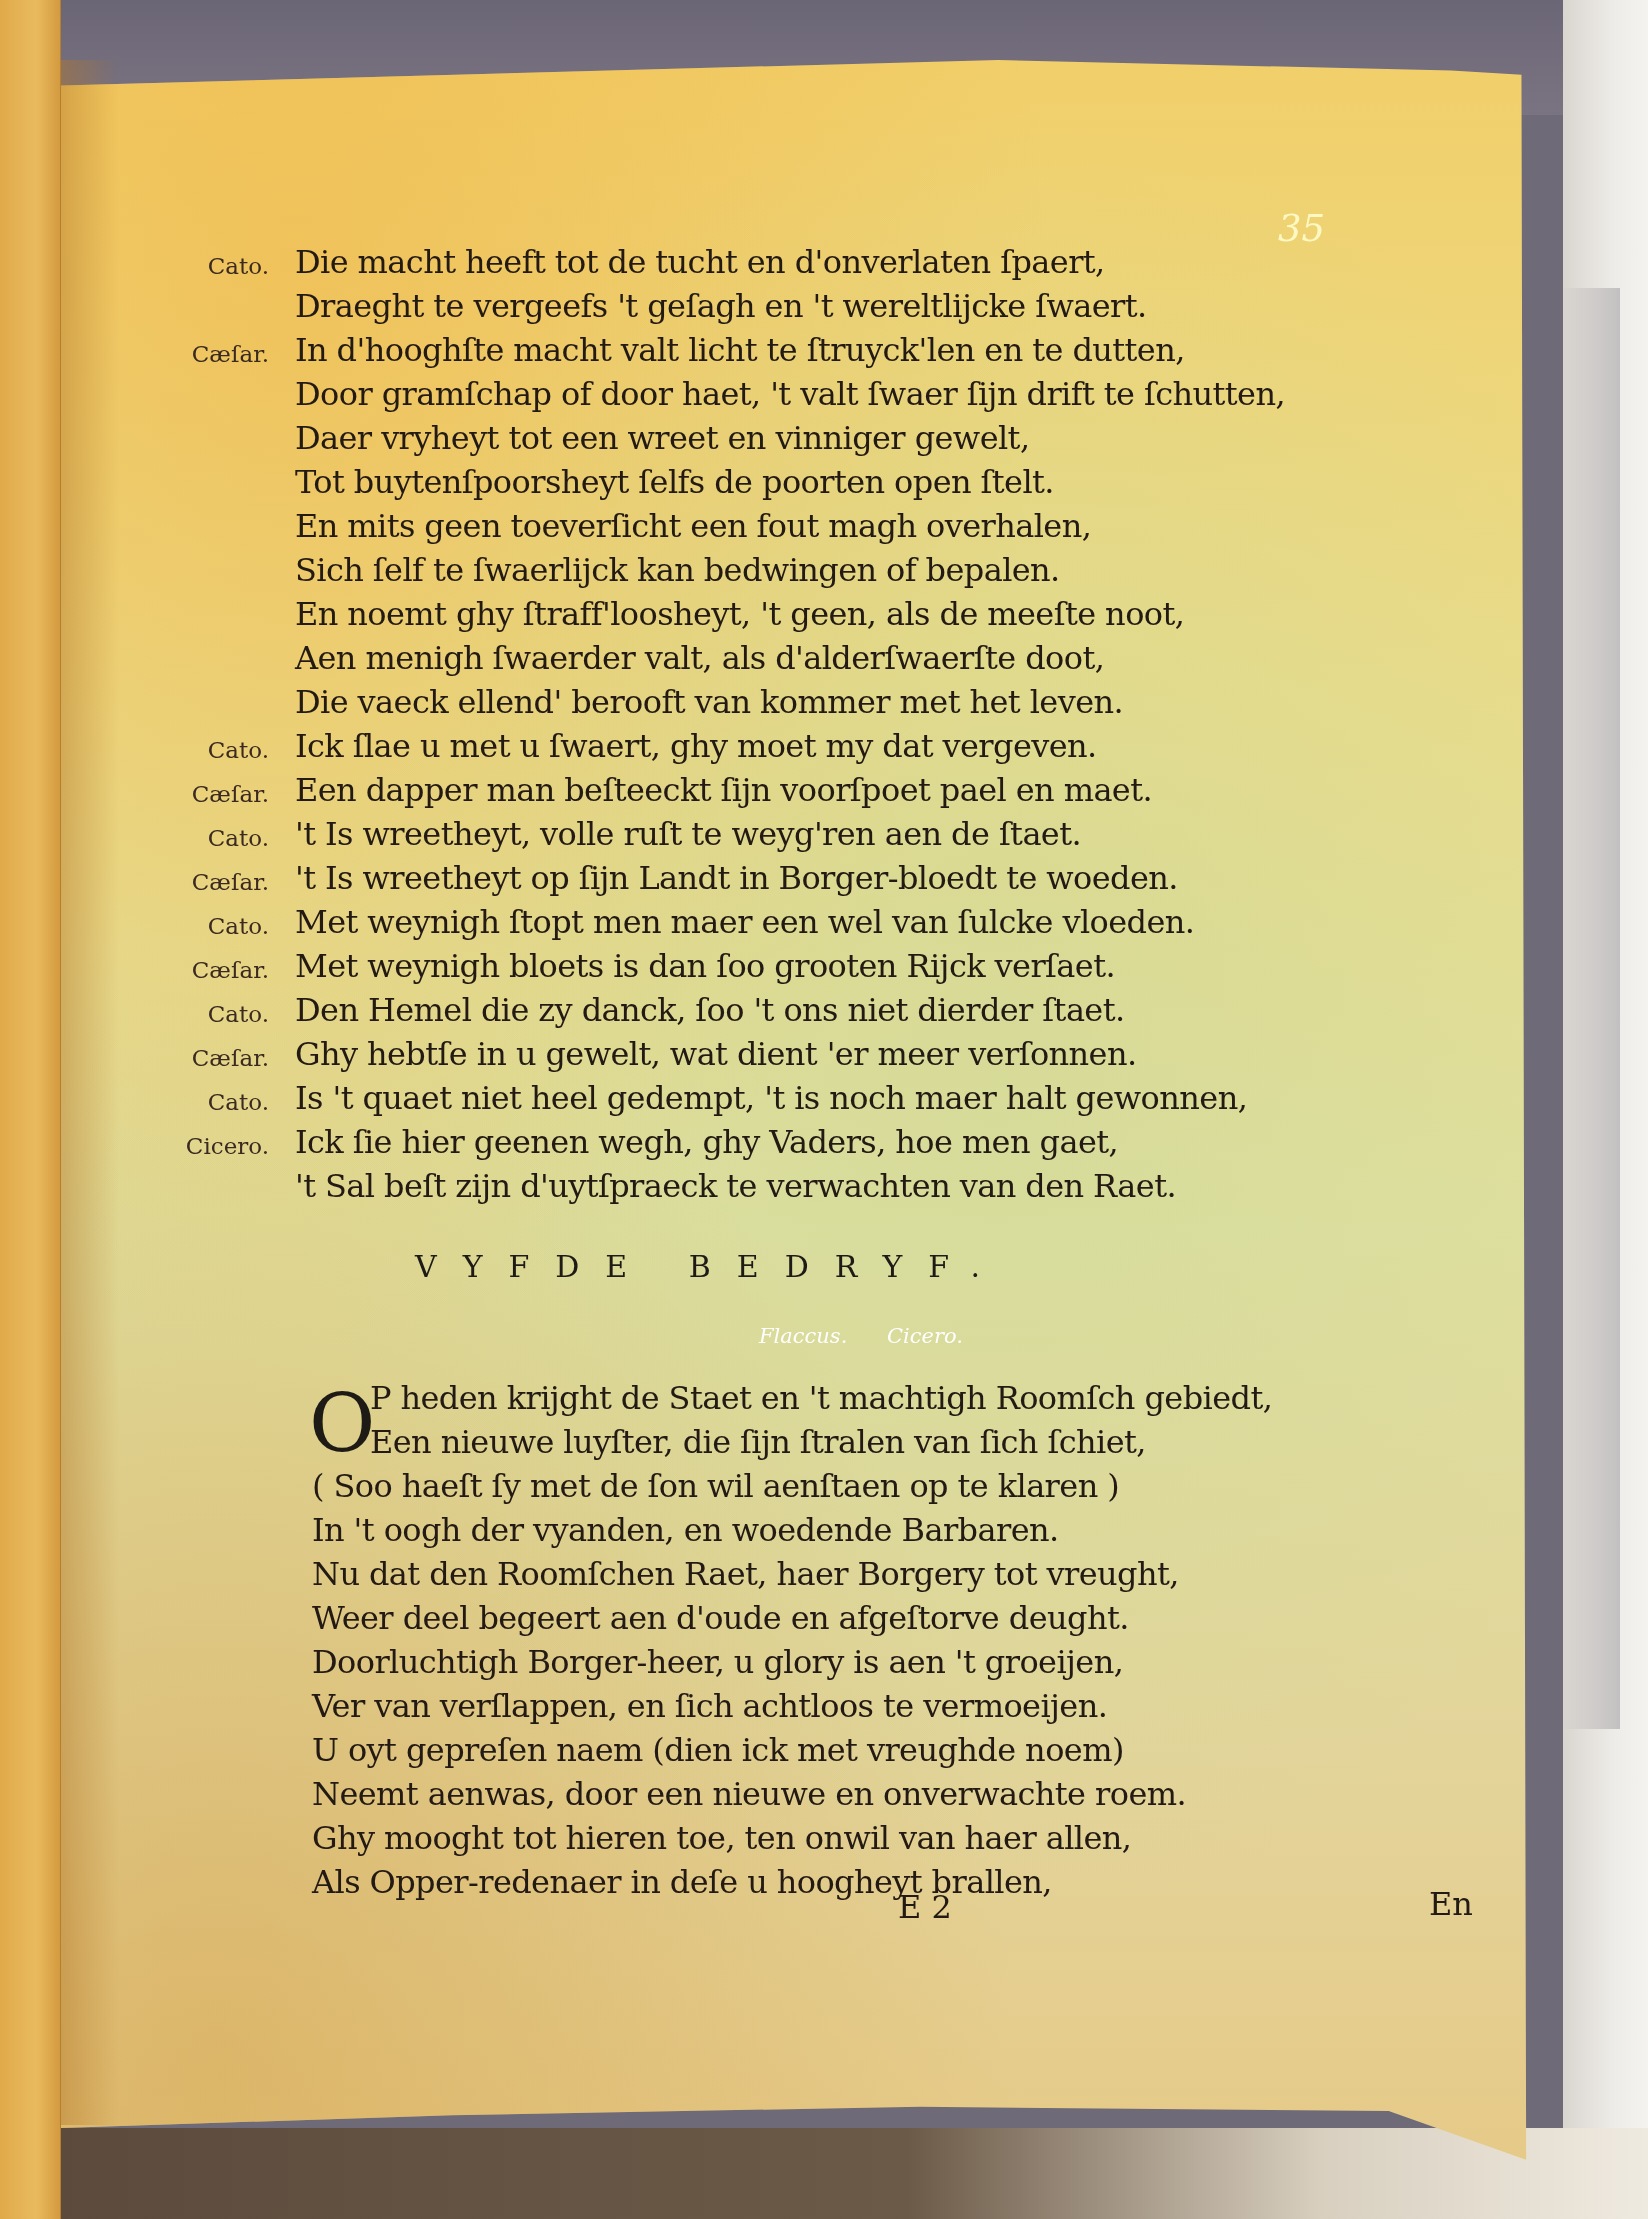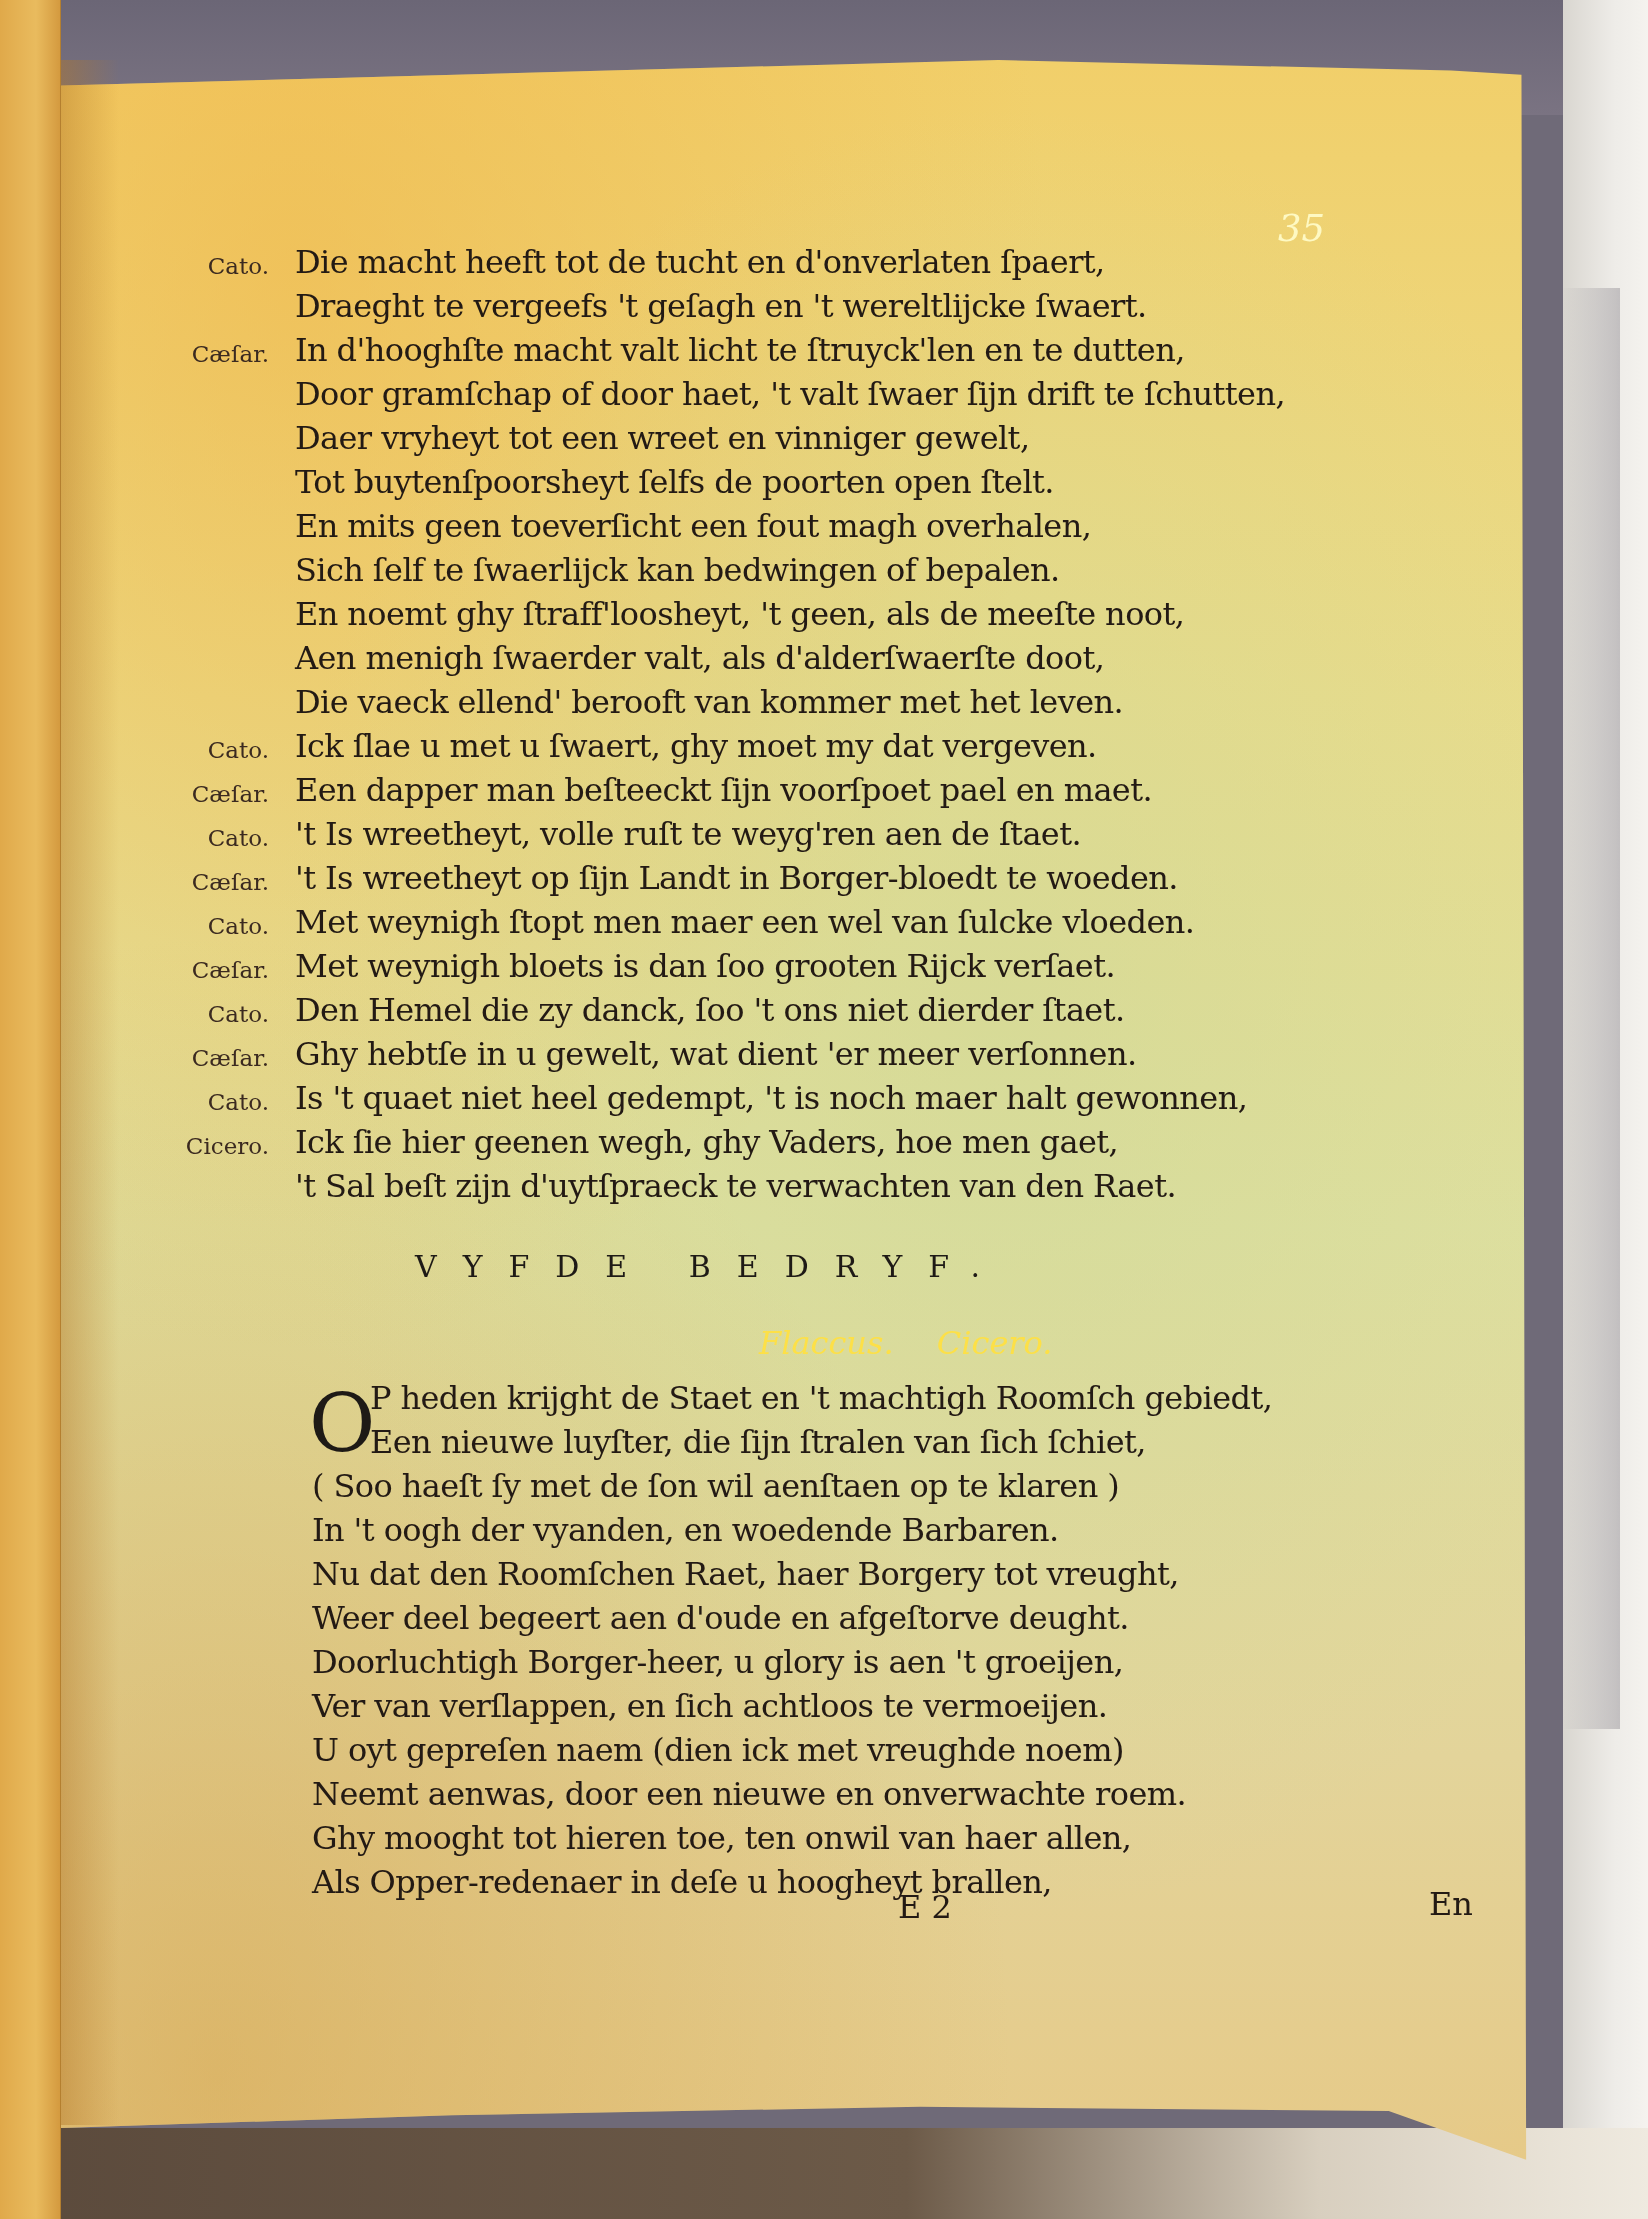--- a/index.html
+++ b/index.html
@@ -96,23 +96,23 @@
     position: absolute;
     left: 415px; top: 1249px;
     font-size: 30px;
     letter-spacing: 26px;
     color: #1e1a16;
     white-space: nowrap;
   }
   .characters {
     position: absolute;
     left: 759px; top: 1324px;
-    font-size: 32px;
+    font-size: 21px;
     font-style: italic;
-    color: #fde047;
+    color: #ffffff;
     white-space: nowrap;
   }
   .characters span { margin-right: 33px; }
   .scene {
     position: absolute;
     left: 0; top: 1376px;
     width: 1306px;
   }
   .scene .verse { left: 312px; }
   .dropcap {

